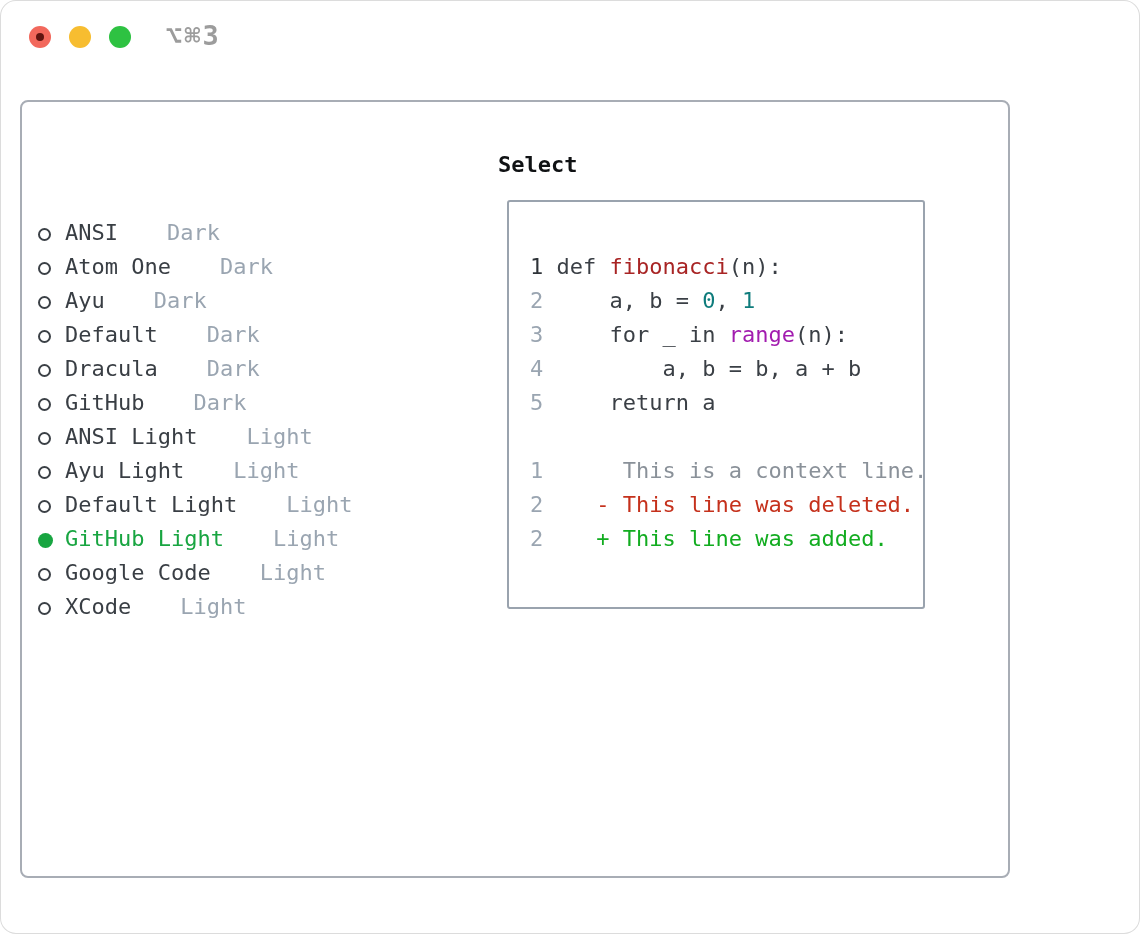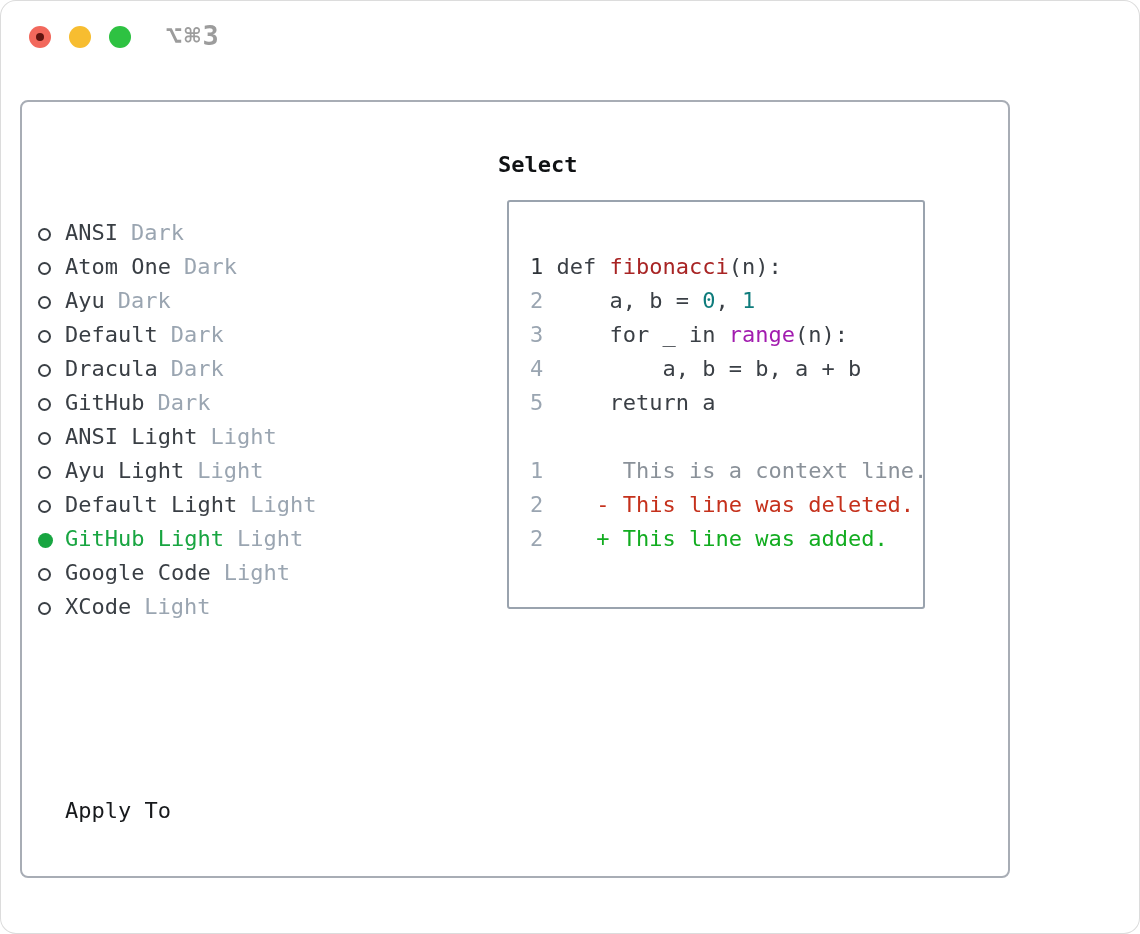--- a/index.html
+++ b/index.html
@@ -23,21 +23,21 @@
   .row{height:34px;}
   .spacer{height:34px;}
   .mark{display:inline-block;width:27px;}
   .chev{font-weight:700;color:#101214;}
   .dot{display:inline-block;width:13px;height:13px;border-radius:50%;border:2px solid #3b4046;box-sizing:border-box;vertical-align:-1px;}
   .dot.sel{width:15px;height:15px;border:none;background:#18a541;vertical-align:-2px;}
   .hdr{font-weight:700;color:#101214;}
   .hdr2{color:#17191c;}
   .item-name{color:#393e44;}
   .item-name.sel{color:#18a541;}
-  .suffix{color:#9aa5b1;padding-left:13px;}
+  .suffix{color:#9aa5b1;padding-left:13px;margin-left:36px;}
 
   
   .preview-label{position:absolute;left:498px;top:148px;height:34px;line-height:34px;font-size:22px;font-weight:700;color:#101214;}
   .preview-box{position:absolute;left:507px;top:200px;width:418px;height:409px;border:2px solid #9aa3ae;border-radius:3px;box-sizing:border-box;background:#ffffff;padding:48px 0 0 21px;overflow:hidden;}
   .code{font-size:22px;line-height:34px;white-space:pre;}
   .cline{height:34px;}
   .ln{color:#9aa5b1;}
   .ln-dark{color:#2e3338;}
   .tk-p{color:#3a3f45;}
   .tk-fn{color:#a82424;}
@@ -57,21 +57,20 @@
     <span class="light yellow"></span>
     <span class="light green"></span>
     <span class="win-title">⌥⌘3</span>
   </div>
 
   <div class="panel"></div>
 
   <div class="left-col">
     <div id="theme-rows"><div class="row"><span class="mark"><span class="dot"></span></span><span class="item-name">ANSI</span><span class="suffix">Dark</span></div><div class="row"><span class="mark"><span class="dot"></span></span><span class="item-name">Atom One</span><span class="suffix">Dark</span></div><div class="row"><span class="mark"><span class="dot"></span></span><span class="item-name">Ayu</span><span class="suffix">Dark</span></div><div class="row"><span class="mark"><span class="dot"></span></span><span class="item-name">Default</span><span class="suffix">Dark</span></div><div class="row"><span class="mark"><span class="dot"></span></span><span class="item-name">Dracula</span><span class="suffix">Dark</span></div><div class="row"><span class="mark"><span class="dot"></span></span><span class="item-name">GitHub</span><span class="suffix">Dark</span></div><div class="row"><span class="mark"><span class="dot"></span></span><span class="item-name">ANSI Light</span><span class="suffix">Light</span></div><div class="row"><span class="mark"><span class="dot"></span></span><span class="item-name">Ayu Light</span><span class="suffix">Light</span></div><div class="row"><span class="mark"><span class="dot"></span></span><span class="item-name">Default Light</span><span class="suffix">Light</span></div><div class="row"><span class="mark"><span class="dot sel"></span></span><span class="item-name sel">GitHub Light</span><span class="suffix">Light</span></div><div class="row"><span class="mark"><span class="dot"></span></span><span class="item-name">Google Code</span><span class="suffix">Light</span></div><div class="row"><span class="mark"><span class="dot"></span></span><span class="item-name">XCode</span><span class="suffix">Light</span></div></div>
     <div class="spacer"></div>
-    <div class="row"><span class="mark"></span><span class="hdr2">Apply To</span></div>
     
     
     
     
   </div>
 
   <div class="preview-label">Select</div>
 
   <div class="preview-box">
     <div class="code" id="code-lines"><div class="cline"><span class="ln-dark">1</span><span class="tk-p"> def </span><span class="tk-fn">fibonacci</span><span class="tk-p">(n):</span></div><div class="cline"><span class="ln">2</span><span class="tk-p">     a, b = </span><span class="tk-nm">0</span><span class="tk-p">, </span><span class="tk-nm">1</span></div><div class="cline"><span class="ln">3</span><span class="tk-p">     for _ in </span><span class="tk-bi">range</span><span class="tk-p">(n):</span></div><div class="cline"><span class="ln">4</span><span class="tk-p">         a, b = b, a + b</span></div><div class="cline"><span class="ln">5</span><span class="tk-p">     return a</span></div><div class="cline"></div><div class="cline"><span class="ln">1</span><span class="tk-ctx">      This is a context line.</span></div><div class="cline"><span class="ln">2</span><span class="tk-del">    - This line was deleted.</span></div><div class="cline"><span class="ln">2</span><span class="tk-add">    + This line was added.</span></div></div>

